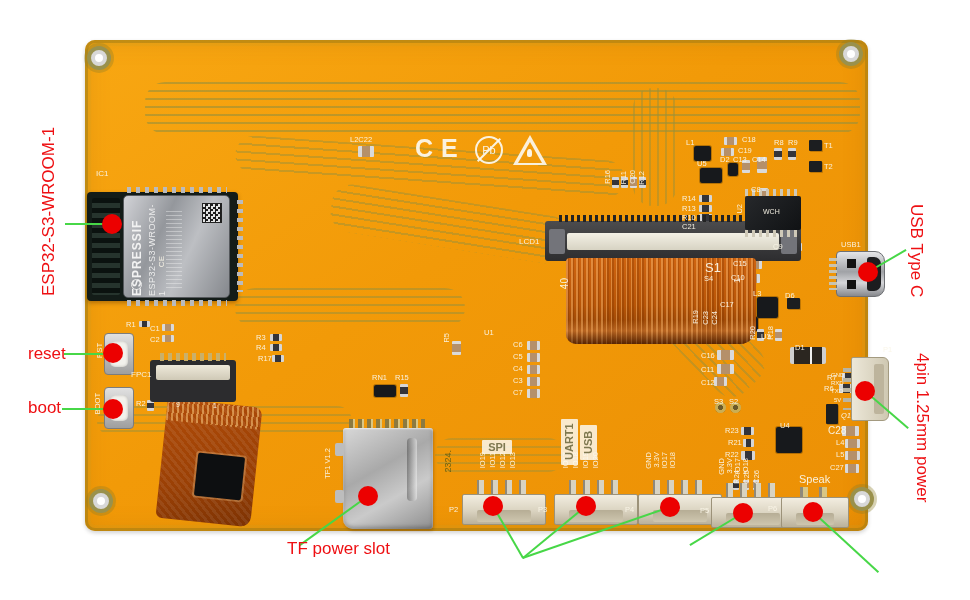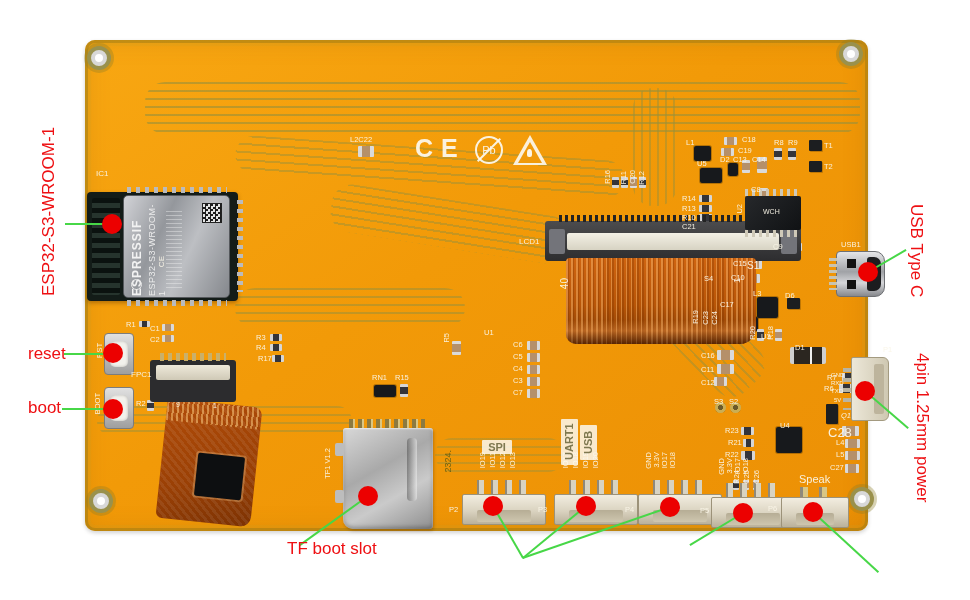--- a/index.html
+++ b/index.html
@@ -357,21 +357,21 @@
       <div class="silk" style="left: 824px; top: 142px; font-size: 7.5px;">T1</div>
       <div class="silk" style="left: 824px; top: 163px; font-size: 7.5px;">T2</div>
       <div class="silk" style="left: 682px; top: 195px; font-size: 7.5px;">R14</div>
       <div class="silk" style="left: 682px; top: 205px; font-size: 7.5px;">R13</div>
       <div class="silk" style="left: 682px; top: 214px; font-size: 7.5px;">R10</div>
       <div class="silk" style="left: 682px; top: 223px; font-size: 7.5px;">C21</div>
       <div class="silk" style="left: 751px; top: 186px; font-size: 7.5px;">C8</div>
       <div class="silk vtext" style="left: 736px; top: 204px; font-size: 7.5px;">U2</div>
       <div class="silk" style="left: 773px; top: 243px; font-size: 7.5px;">C9</div>
       <div class="silk" style="left: 841px; top: 241px; font-size: 7.5px;">USB1</div>
-      <div class="silk" style="left: 747px; top: 261px; font-size: 10px;">S1</div>
+      <div class="silk" style="left: 705px; top: 261px; font-size: 13px;">S1</div>
       <div class="silk" style="left: 704px; top: 275px; font-size: 7.5px;">S4</div>
       <div class="silk" style="left: 733px; top: 260px; font-size: 7.5px;">C15</div>
       <div class="silk" style="left: 731px; top: 274px; font-size: 7.5px;">C10</div>
       <div class="silk" style="left: 720px; top: 301px; font-size: 7.5px;">C17</div>
       <div class="silk" style="left: 753px; top: 290px; font-size: 7.5px;">L3</div>
       <div class="silk" style="left: 785px; top: 292px; font-size: 7.5px;">D6</div>
       <div class="silk vtext" style="left: 692px; top: 310px; font-size: 7.5px;">R19</div>
       <div class="silk vtext" style="left: 702px; top: 311px; font-size: 7.5px;">C23</div>
       <div class="silk vtext" style="left: 711px; top: 311px; font-size: 7.5px;">C24</div>
       <div class="silk" style="left: 737px; top: 333px; font-size: 7.5px; padding-left: 24px;">U3</div>
@@ -388,21 +388,21 @@
       <div class="silk" style="left: 831px; top: 372px; font-size: 6px;">GND</div>
       <div class="silk" style="left: 831px; top: 380px; font-size: 6px;">RXD</div>
       <div class="silk" style="left: 831px; top: 388px; font-size: 6px;">TXD</div>
       <div class="silk" style="left: 834px; top: 397px; font-size: 6px;">5V</div>
       <div class="silk" style="left: 856px; top: 346px; font-size: 7.5px; margin-left: 27px;">P1</div>
       <div class="silk" style="left: 841px; top: 412px; font-size: 7.5px; font-style: italic;">Q1</div>
       <div class="silk" style="left: 725px; top: 427px; font-size: 7.5px;">R23</div>
       <div class="silk" style="left: 728px; top: 439px; font-size: 7.5px;">R21</div>
       <div class="silk" style="left: 725px; top: 451px; font-size: 7.5px;">R22</div>
       <div class="silk" style="left: 780px; top: 422px; font-size: 7.5px;">U4</div>
-      <div class="silk" style="left: 828px; top: 426px; font-size: 13px;">C28</div>
+      <div class="silk" style="left: 828px; top: 426px; font-size: 10px;">C28</div>
       <div class="silk" style="left: 836px; top: 439px; font-size: 7.5px;">L4</div>
       <div class="silk" style="left: 836px; top: 451px; font-size: 7.5px;">L5</div>
       <div class="silk" style="left: 830px; top: 464px; font-size: 7.5px;">C27</div>
       <div class="silk vtext" style="left: 733px; top: 470px; font-size: 7.5px;">R24</div>
       <div class="silk vtext" style="left: 743px; top: 470px; font-size: 7.5px;">C25</div>
       <div class="silk vtext" style="left: 753px; top: 470px; font-size: 7.5px;">C26</div>
       <div class="silk" style="left: 799px; top: 474px; font-size: 11px;">Speak</div>
       <div class="silk" style="left: 449px; top: 506px; font-size: 7.5px;">P2</div>
       <div class="silk" style="left: 538px; top: 506px; font-size: 7.5px;">P3</div>
       <div class="silk" style="left: 625px; top: 506px; font-size: 7.5px;">P4</div>
@@ -471,17 +471,17 @@
       <div class="adot" style="left: 660px; top: 497px; background: rgb(236, 0, 0);"></div>
       <div class="adot" style="left: 733px; top: 503px; background: rgb(236, 0, 0);"></div>
       <div class="adot" style="left: 803px; top: 502px; background: rgb(236, 0, 0);"></div>
       <div class="adot" style="left: 858px; top: 262px; background: rgb(236, 0, 0);"></div>
       <div class="adot" style="left: 855px; top: 381px; background: rgb(236, 0, 0);"></div>
     </div>
 
   <div class="alabel vtext" id="al-0" style="color: rgb(238, 16, 19);">ESP32-S3-WROOM-1</div>
   <div class="alabel" id="al-1" style="color: rgb(238, 16, 19);">reset</div>
   <div class="alabel" id="al-2" style="color: rgb(238, 16, 19);">boot</div>
-  <div class="alabel" id="al-3" style="color: rgb(238, 16, 19);">TF boot slot</div>
+  <div class="alabel" id="al-3" style="color: rgb(238, 16, 19);">TF power slot</div>
   <div class="alabel vdown" id="al-7" style="color: rgb(238, 16, 19);">USB Type C</div>
   <div class="alabel vdown" id="al-8" style="color: rgb(238, 16, 19);">4pin 1.25mm power</div>
 
 </div>
 
 </body></html>

